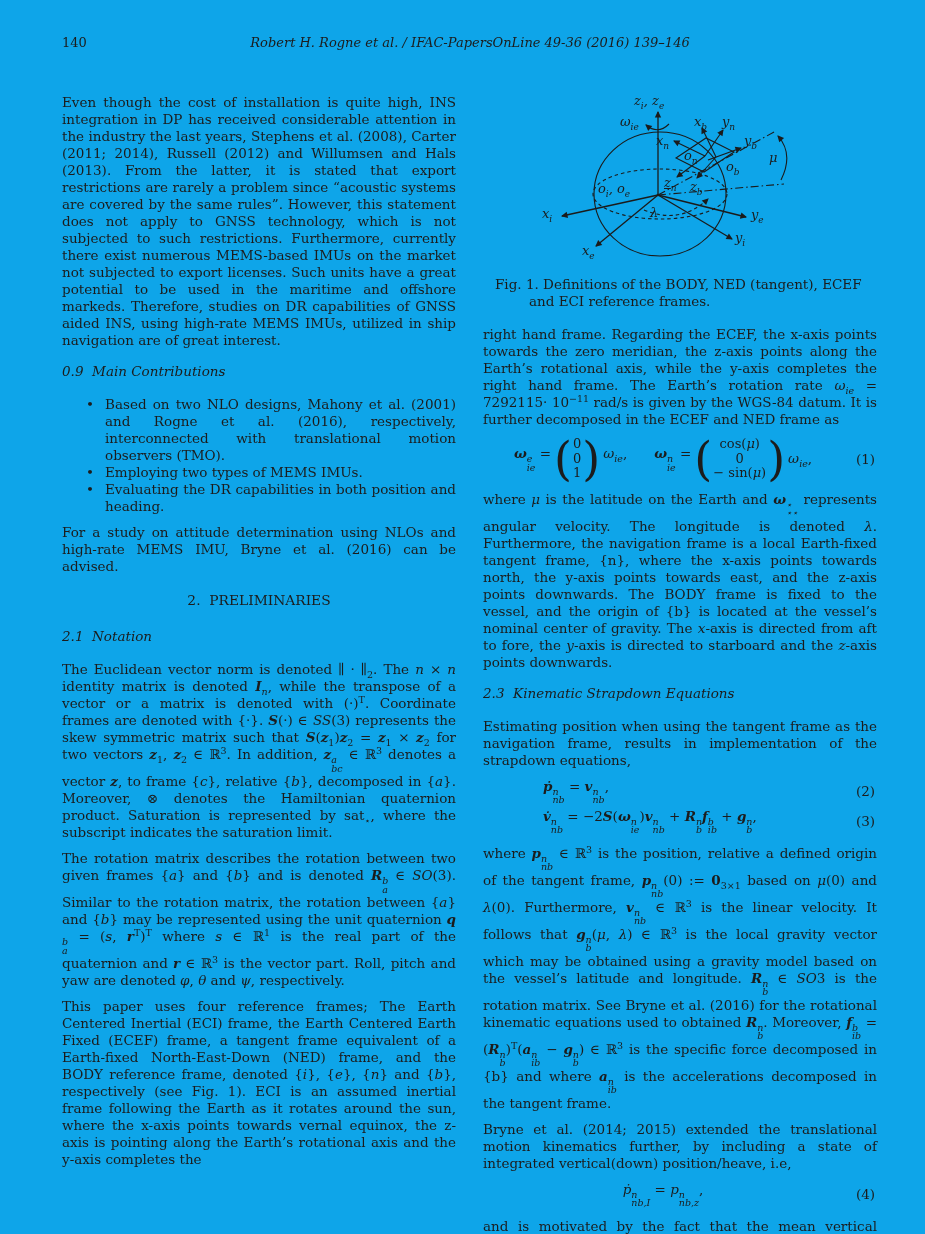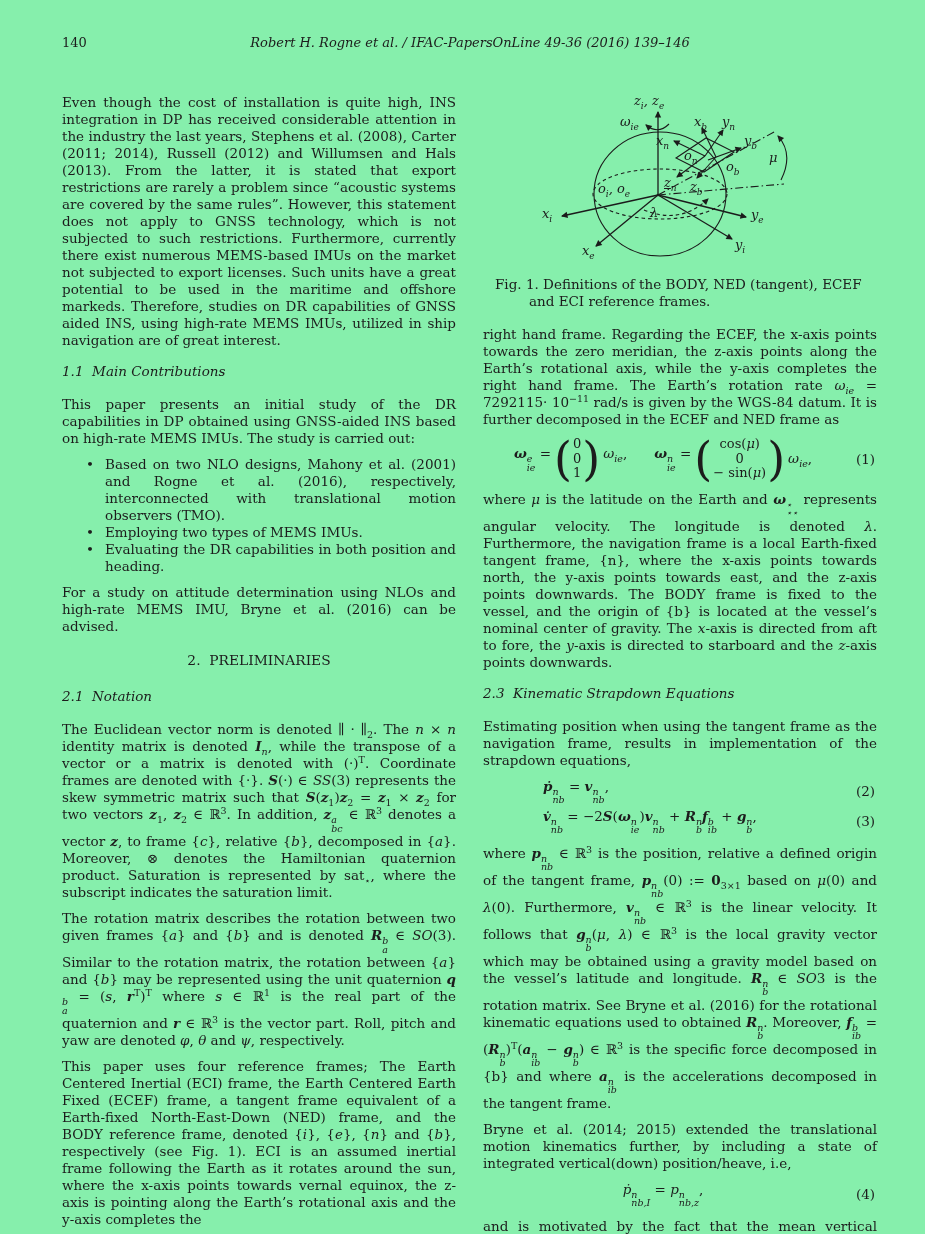--- a/index.html
+++ b/index.html
@@ -1,17 +1,17 @@
 <!DOCTYPE html>
 <html><head>
 <meta charset="utf-8">
 <style>
   html,body{margin:0;padding:0;background:#ffffff;}
   .page{
-    width:925px;height:1234px;box-sizing:border-box;background:#86efac;
+    width:925px;height:1234px;box-sizing:border-box;background:#0ea5e9;
     padding:34px 47px 0 62px;
     font-family:"DejaVu Serif", serif;color:#1c1c1c;
     font-size:13.5px;line-height:17px;text-align:justify;
     overflow:hidden;
   }
   .pg-header{position:relative;height:18px;margin-bottom:42px;font-size:13px;text-align:left;}
   .pg-num{position:absolute;left:0;top:0;}
   .run-title{position:absolute;left:50%;top:0;transform:translateX(-50%);font-style:italic;white-space:nowrap;}
   .cols{display:flex;gap:27px;}
   .col{width:394px;}
@@ -46,22 +46,21 @@
   <div class="pg-header">
     <span class="pg-num">140</span>
     <span class="run-title">Robert H. Rogne et al. / IFAC-PapersOnLine 49-36 (2016) 139–146</span>
   </div>
 
   <div class="cols">
 
     <div class="col">
       <p>Even though the cost of installation is quite high, INS integration in DP has received considerable attention in the industry the last years, Stephens et al. (2008), Carter (2011; 2014), Russell (2012) and Willumsen and Hals (2013). From the latter, it is stated that export restrictions are rarely a problem since “acoustic systems are covered by the same rules”. However, this statement does not apply to GNSS technology, which is not subjected to such restrictions. Furthermore, currently there exist numerous MEMS-based IMUs on the market not subjected to export licenses. Such units have a great potential to be used in the maritime and offshore markeds. Therefore, studies on DR capabilities of GNSS aided INS, using high-rate MEMS IMUs, utilized in ship navigation are of great interest.</p>
 
-      <h3 class="subsec">1.1  Main Contributions</h3>
-      <p>This paper presents an initial study of the DR capabilities in DP obtained using GNSS-aided INS based on high-rate MEMS IMUs. The study is carried out:</p>
+      <h3 class="subsec">0.9  Main Contributions</h3>
 
       <ul class="blist">
         <li>Based on two NLO designs, Mahony et al. (2001) and Rogne et al. (2016), respectively, interconnected with translational motion observers (TMO).</li>
         <li>Employing two types of MEMS IMUs.</li>
         <li>Evaluating the DR capabilities in both position and heading.</li>
       </ul>
 
       <p>For a study on attitude determination using NLOs and high-rate MEMS IMU, Bryne et al. (2016) can be advised.</p>
 
       <h2 class="sec">2.  PRELIMINARIES</h2>
@@ -122,21 +121,21 @@
           <span class="fig-label" style="left:184px;top:21px;">y<sub>n</sub></span>
           <span class="fig-label" style="left:206px;top:40px;">y<sub>b</sub></span>
           <span class="fig-label" style="left:188px;top:66px;">o<sub>b</sub></span>
           <span class="fig-label" style="left:231px;top:57px;">μ</span>
           <span class="fig-label" style="left:126px;top:82px;text-decoration:underline;">z<sub>n</sub></span>
           <span class="fig-label" style="left:152px;top:86px;">z<sub>b</sub></span>
           <span class="fig-label" style="left:60px;top:88px;">o<sub>i</sub>, o<sub>e</sub></span>
           <span class="fig-label" style="left:4px;top:113px;">x<sub>i</sub></span>
           <span class="fig-label" style="left:44px;top:150px;">x<sub>e</sub></span>
           <span class="fig-label" style="left:213px;top:114px;">y<sub>e</sub></span>
-          <span class="fig-label" style="left:197px;top:137px;margin-top:7px;">y<sub>i</sub></span>
+          <span class="fig-label" style="left:197px;top:137px;">y<sub>i</sub></span>
           <span class="fig-label" style="left:112px;top:112px;">λ</span>
         </div>
         <figcaption>Fig. 1. Definitions of the BODY, NED (tangent), ECEF and ECI reference frames.</figcaption>
       </figure>
 
       <p>right hand frame. Regarding the ECEF, the x-axis points towards the zero meridian, the z-axis points along the Earth’s rotational axis, while the y-axis completes the right hand frame. The Earth’s rotation rate <i>ω</i><sub><i>ie</i></sub> = 7292115· 10<sup>−11</sup> rad/s is given by the WGS-84 datum. It is further decomposed in the ECEF and NED frame as</p>
 
       <div class="equation">
         <span><b><i>ω</i></b><span class="ss">
               <span>e</span>

